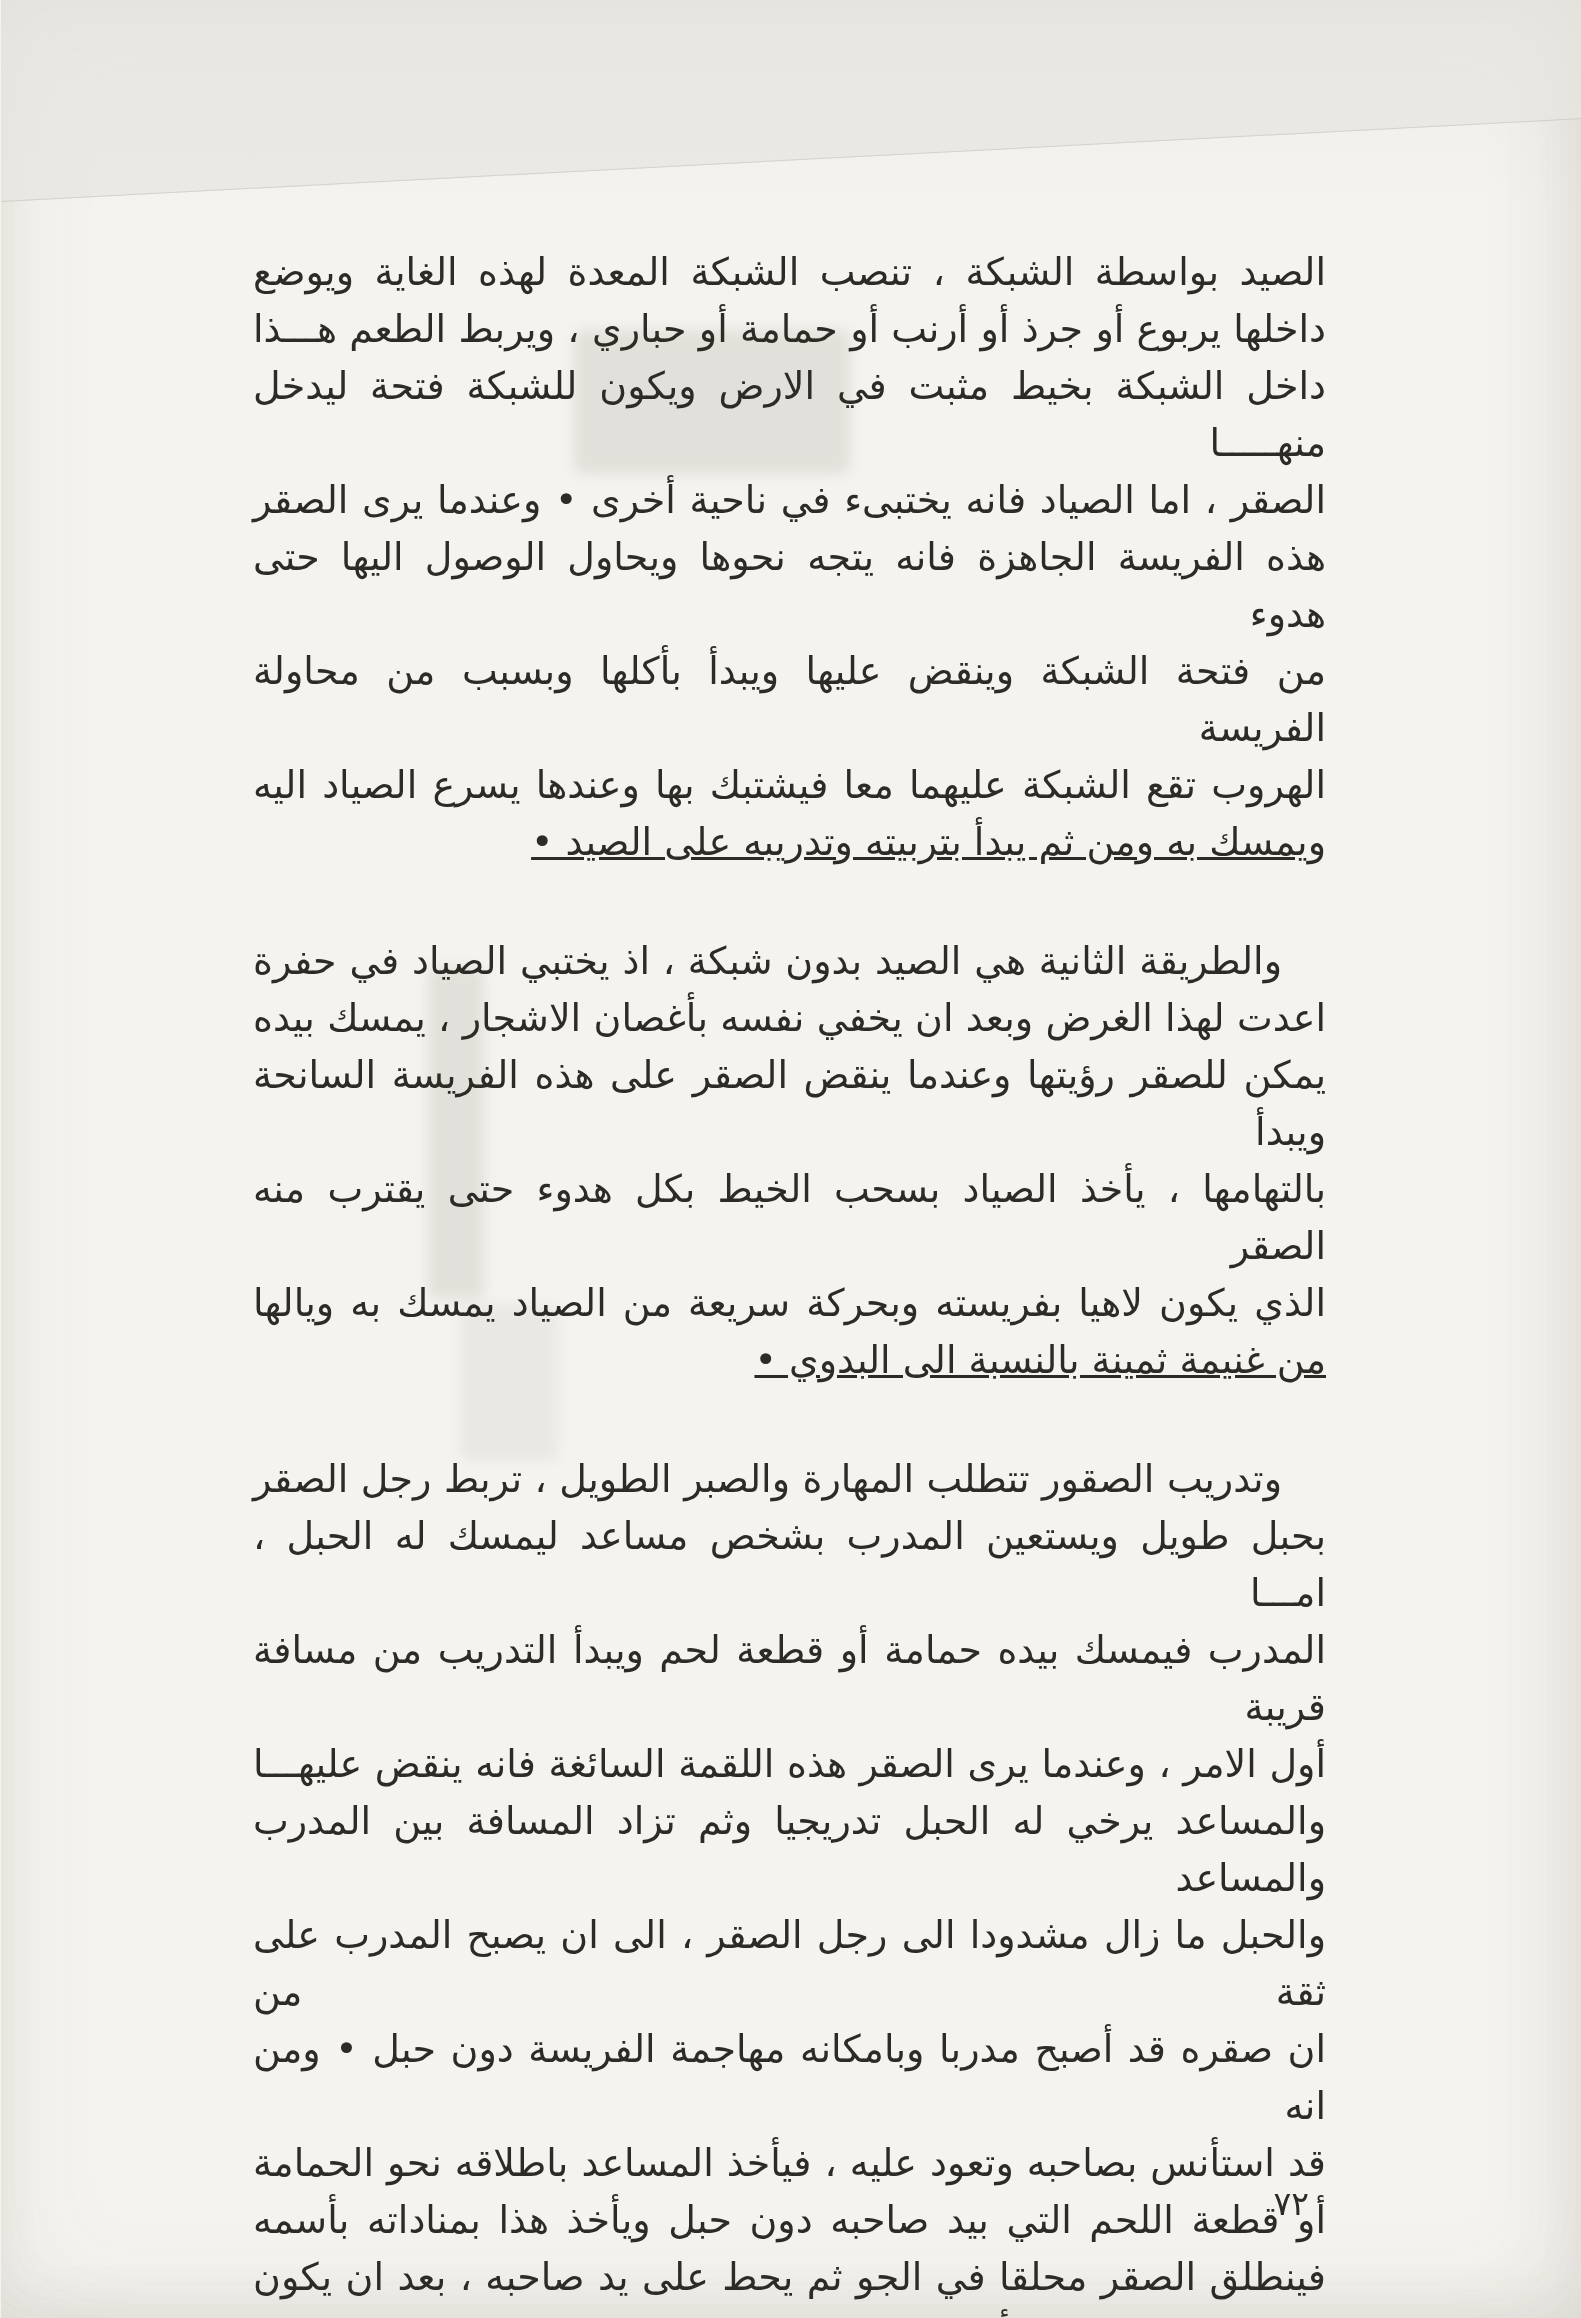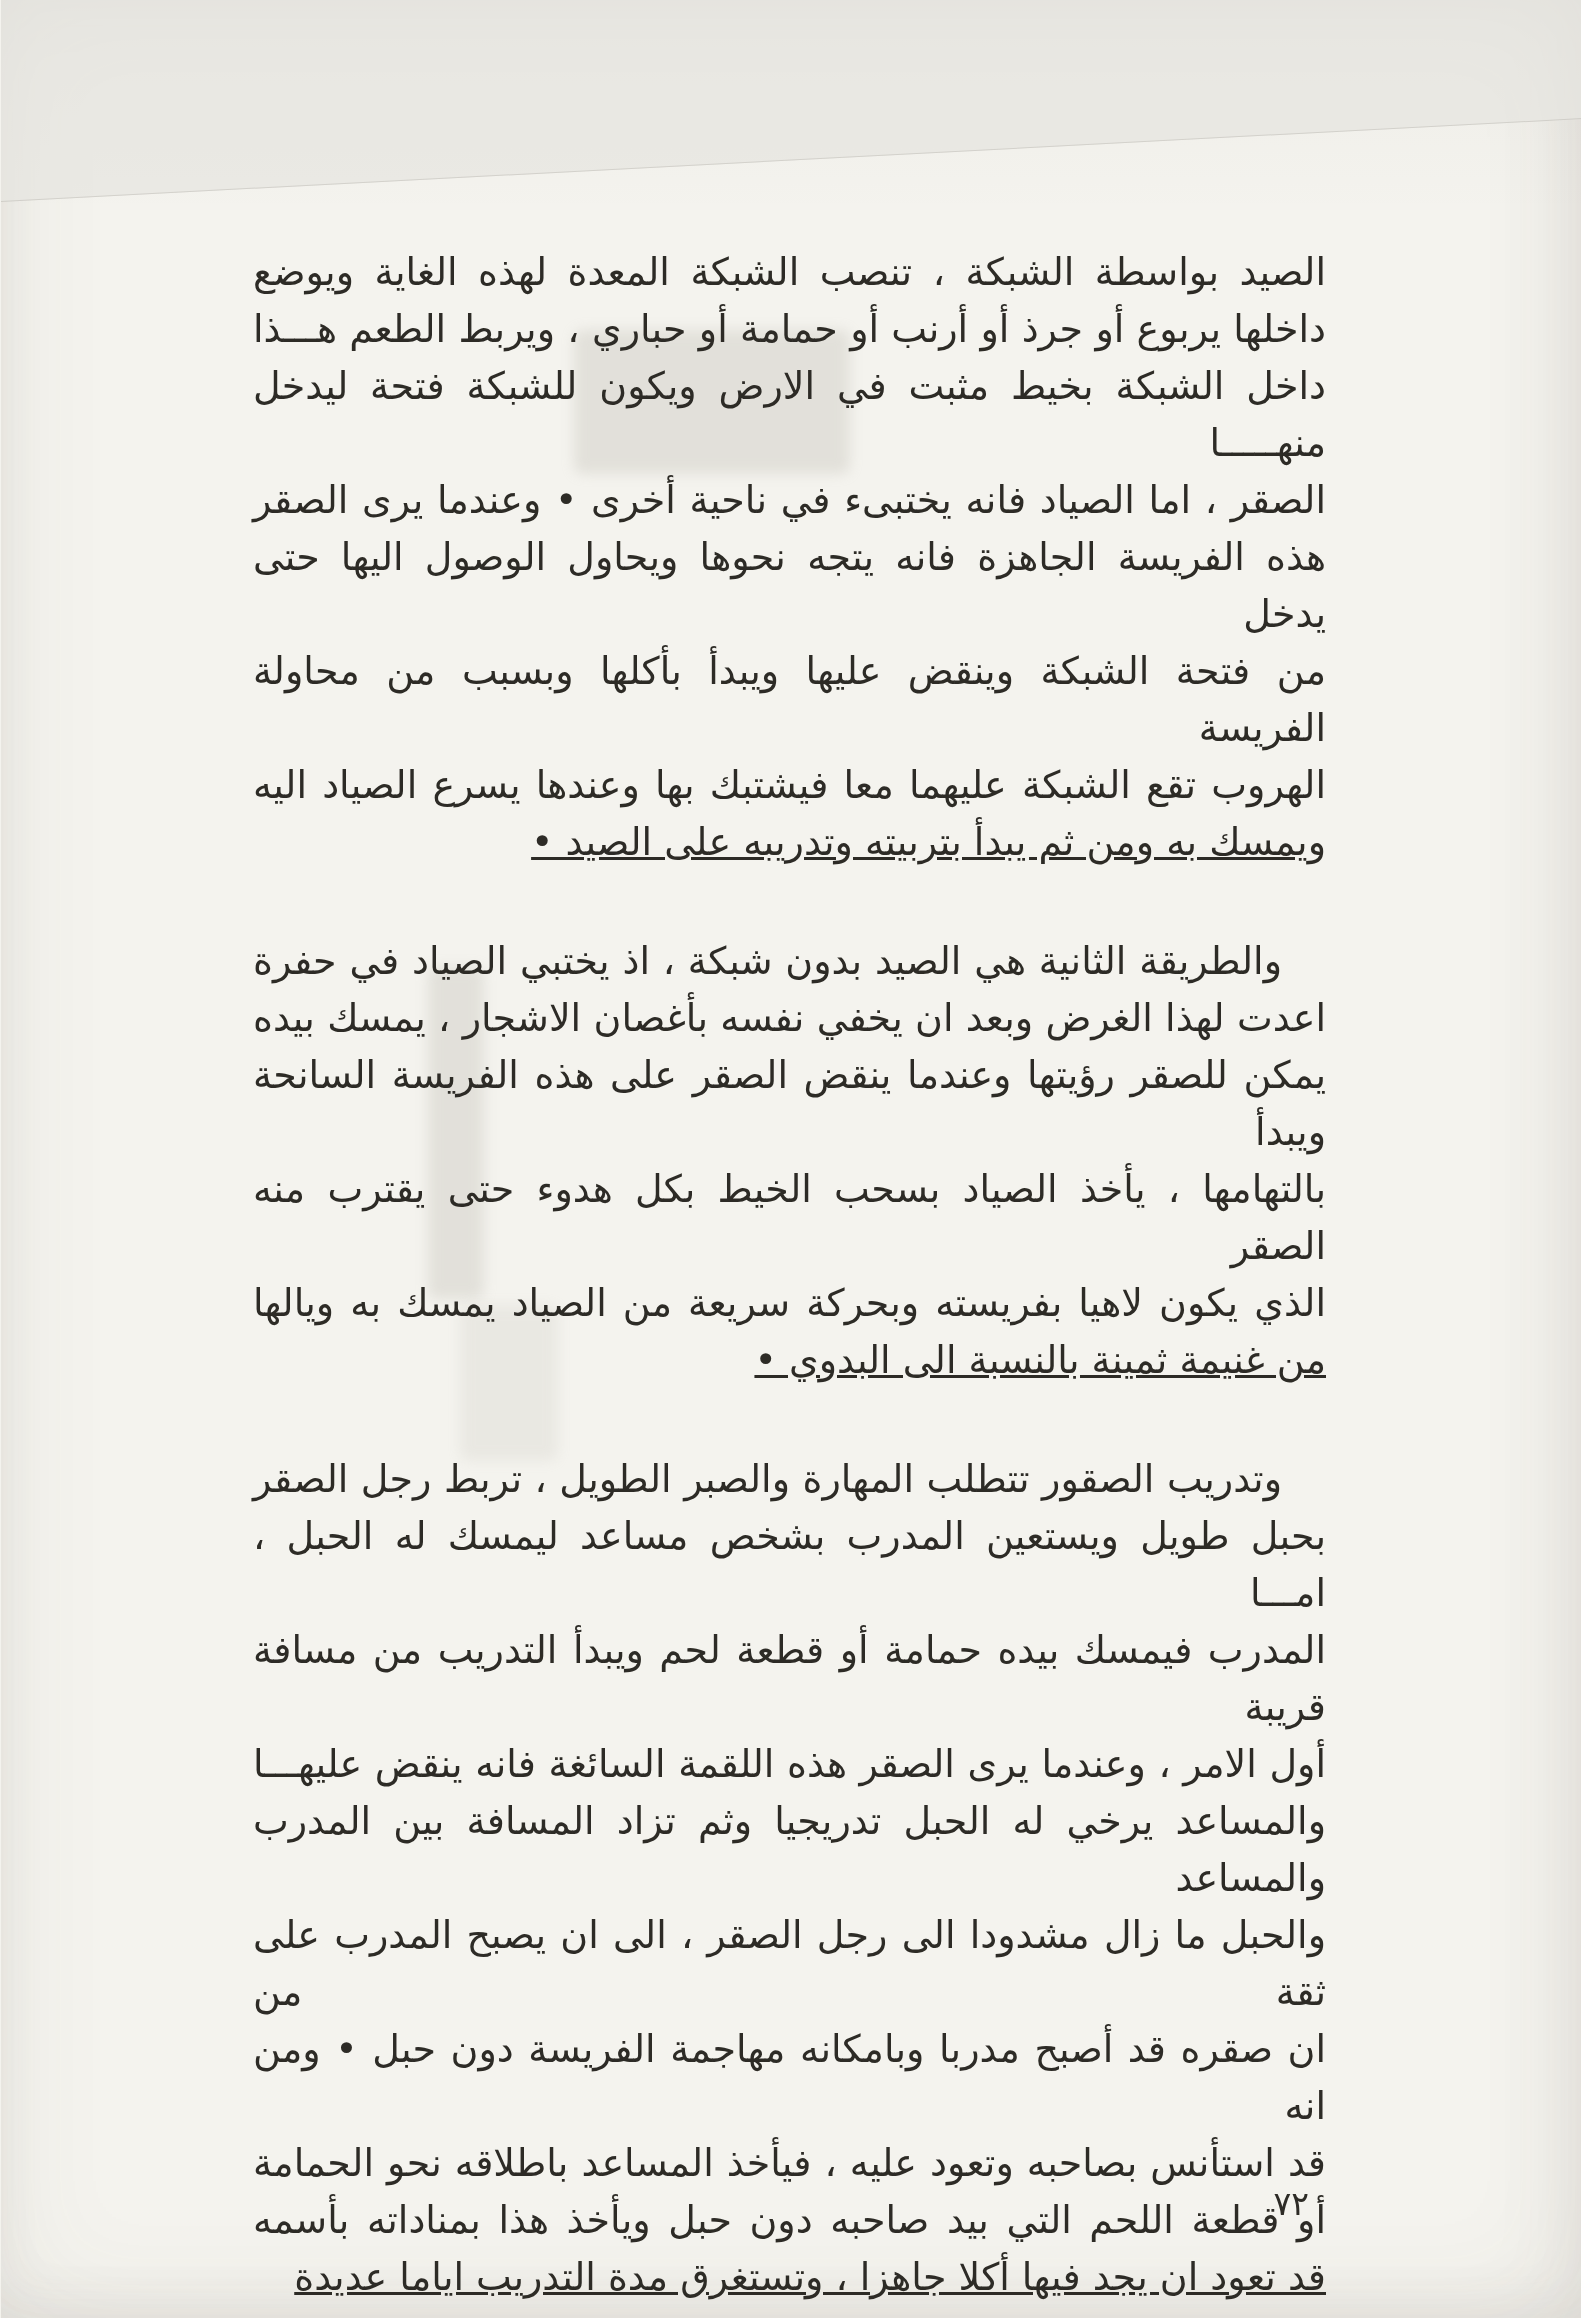--- a/index.html
+++ b/index.html
@@ -93,21 +93,21 @@
   <div class="artifact a1"></div>
   <div class="artifact a2"></div>
   <div class="artifact a3"></div>
 
   <div class="text-block">
       <div class="paragraph">
         <div class="line">الصيد بواسطة الشبكة ، تنصب الشبكة المعدة لهذه الغاية ويوضع</div>
         <div class="line">داخلها يربوع أو جرذ أو أرنب أو حمامة أو حباري ، ويربط الطعم هـــذا</div>
         <div class="line">داخل الشبكة بخيط مثبت في الارض ويكون للشبكة فتحة ليدخل منهـــــا</div>
         <div class="line">الصقر ، اما الصياد فانه يختبىء في ناحية أخرى • وعندما يرى الصقر</div>
-        <div class="line">هذه الفريسة الجاهزة فانه يتجه نحوها ويحاول الوصول اليها حتى يدخل</div>
+        <div class="line">هذه الفريسة الجاهزة فانه يتجه نحوها ويحاول الوصول اليها حتى هدوء</div>
         <div class="line">من فتحة الشبكة وينقض عليها ويبدأ بأكلها وبسبب من محاولة الفريسة</div>
         <div class="line">الهروب تقع الشبكة عليهما معا فيشتبك بها وعندها يسرع الصياد اليه</div>
         <div class="line last-line">ويمسك به ومن ثم يبدأ بتربيته وتدريبه على الصيد •</div>
       </div>
       <div class="paragraph">
         <div class="line indent">والطريقة الثانية هي الصيد بدون شبكة ، اذ يختبي الصياد في حفرة</div>
         <div class="line">اعدت لهذا الغرض وبعد ان يخفي نفسه بأغصان الاشجار ، يمسك بيده</div>
         <div class="line">يمكن للصقر رؤيتها وعندما ينقض الصقر على هذه الفريسة السانحة ويبدأ</div>
         <div class="line">بالتهامها ، يأخذ الصياد بسحب الخيط بكل هدوء حتى يقترب منه الصقر</div>
         <div class="line">الذي يكون لاهيا بفريسته وبحركة سريعة من الصياد يمسك به ويالها</div>
@@ -116,19 +116,20 @@
       <div class="paragraph">
         <div class="line indent">وتدريب الصقور تتطلب المهارة والصبر الطويل ، تربط رجل الصقر</div>
         <div class="line">بحبل طويل ويستعين المدرب بشخص مساعد ليمسك له الحبل ، امـــا</div>
         <div class="line">المدرب فيمسك بيده حمامة أو قطعة لحم ويبدأ التدريب من مسافة قريبة</div>
         <div class="line">أول الامر ، وعندما يرى الصقر هذه اللقمة السائغة فانه ينقض عليهـــا</div>
         <div class="line">والمساعد يرخي له الحبل تدريجيا وثم تزاد المسافة بين المدرب والمساعد</div>
         <div class="line">والحبل ما زال مشدودا الى رجل الصقر ، الى ان يصبح المدرب على ثقة من</div>
         <div class="line">ان صقره قد أصبح مدربا وبامكانه مهاجمة الفريسة دون حبل • ومن انه</div>
         <div class="line">قد استأنس بصاحبه وتعود عليه ، فيأخذ المساعد باطلاقه نحو الحمامة</div>
         <div class="line">أو قطعة اللحم التي بيد صاحبه دون حبل ويأخذ هذا بمناداته بأسمه</div>
+        <div class="line">فينطلق الصقر محلقا في الجو ثم يحط على يد صاحبه ، بعد ان يكون</div>
         <div class="line last-line">قد تعود ان يجد فيها أكلا جاهزا ، وتستغرق مدة التدريب اياما عديدة</div>
       </div>
     </div>
 
   <div class="page-number">٧٢</div>
 </div>
 
 
 </body></html>

